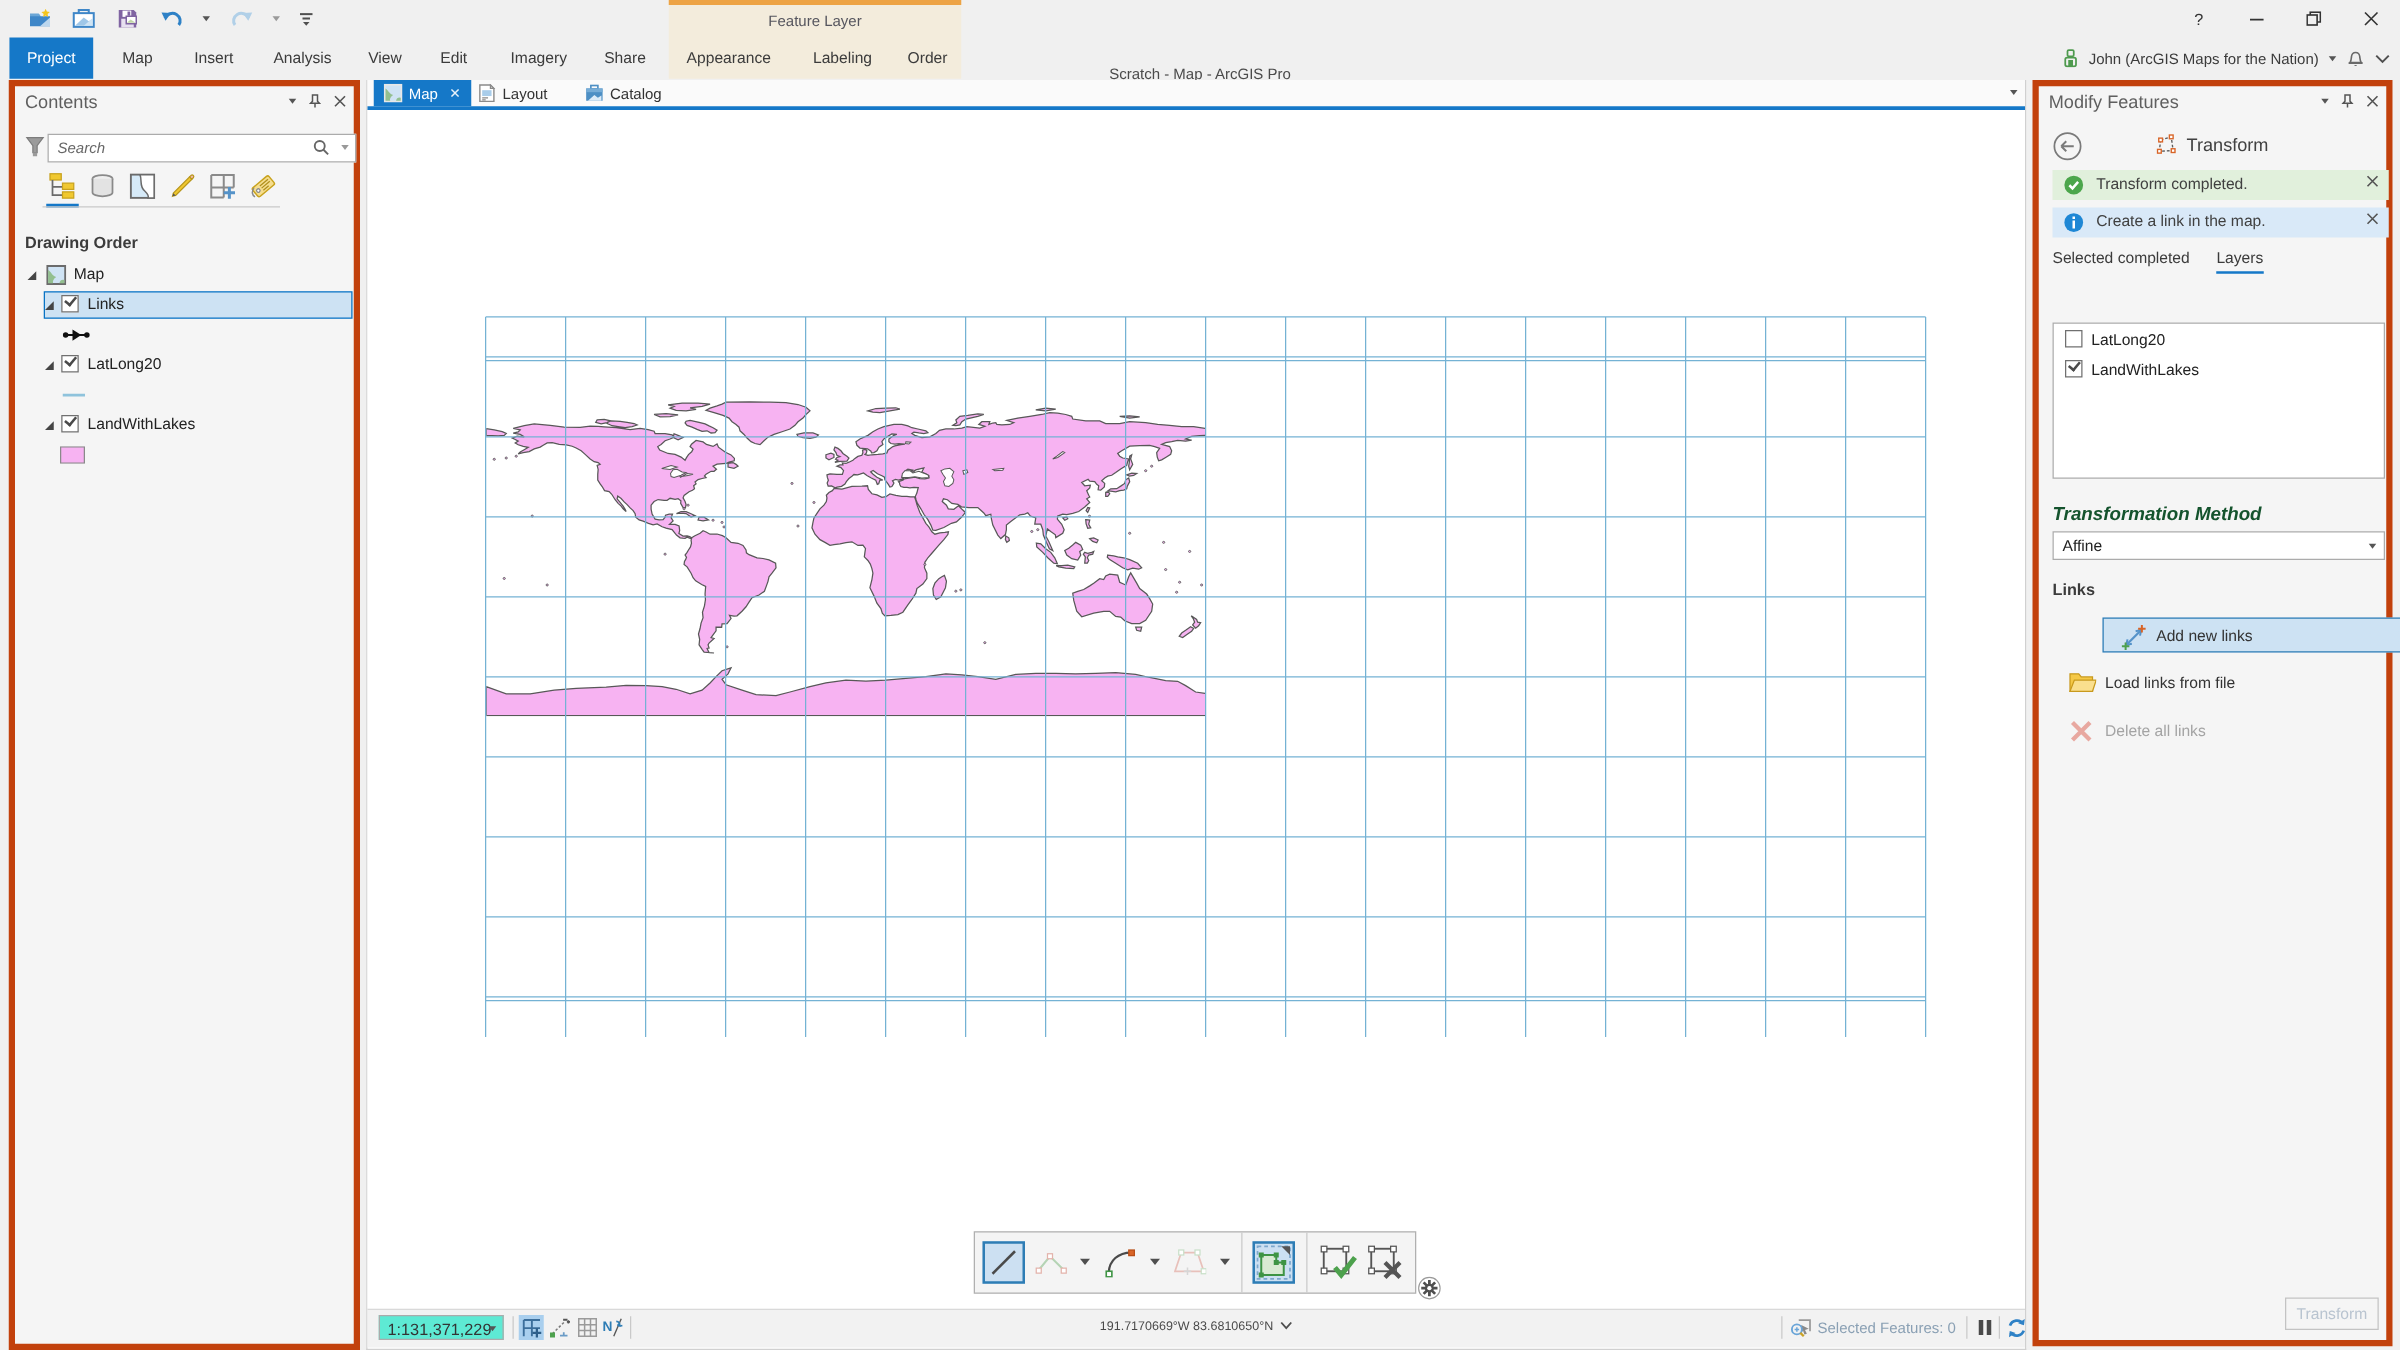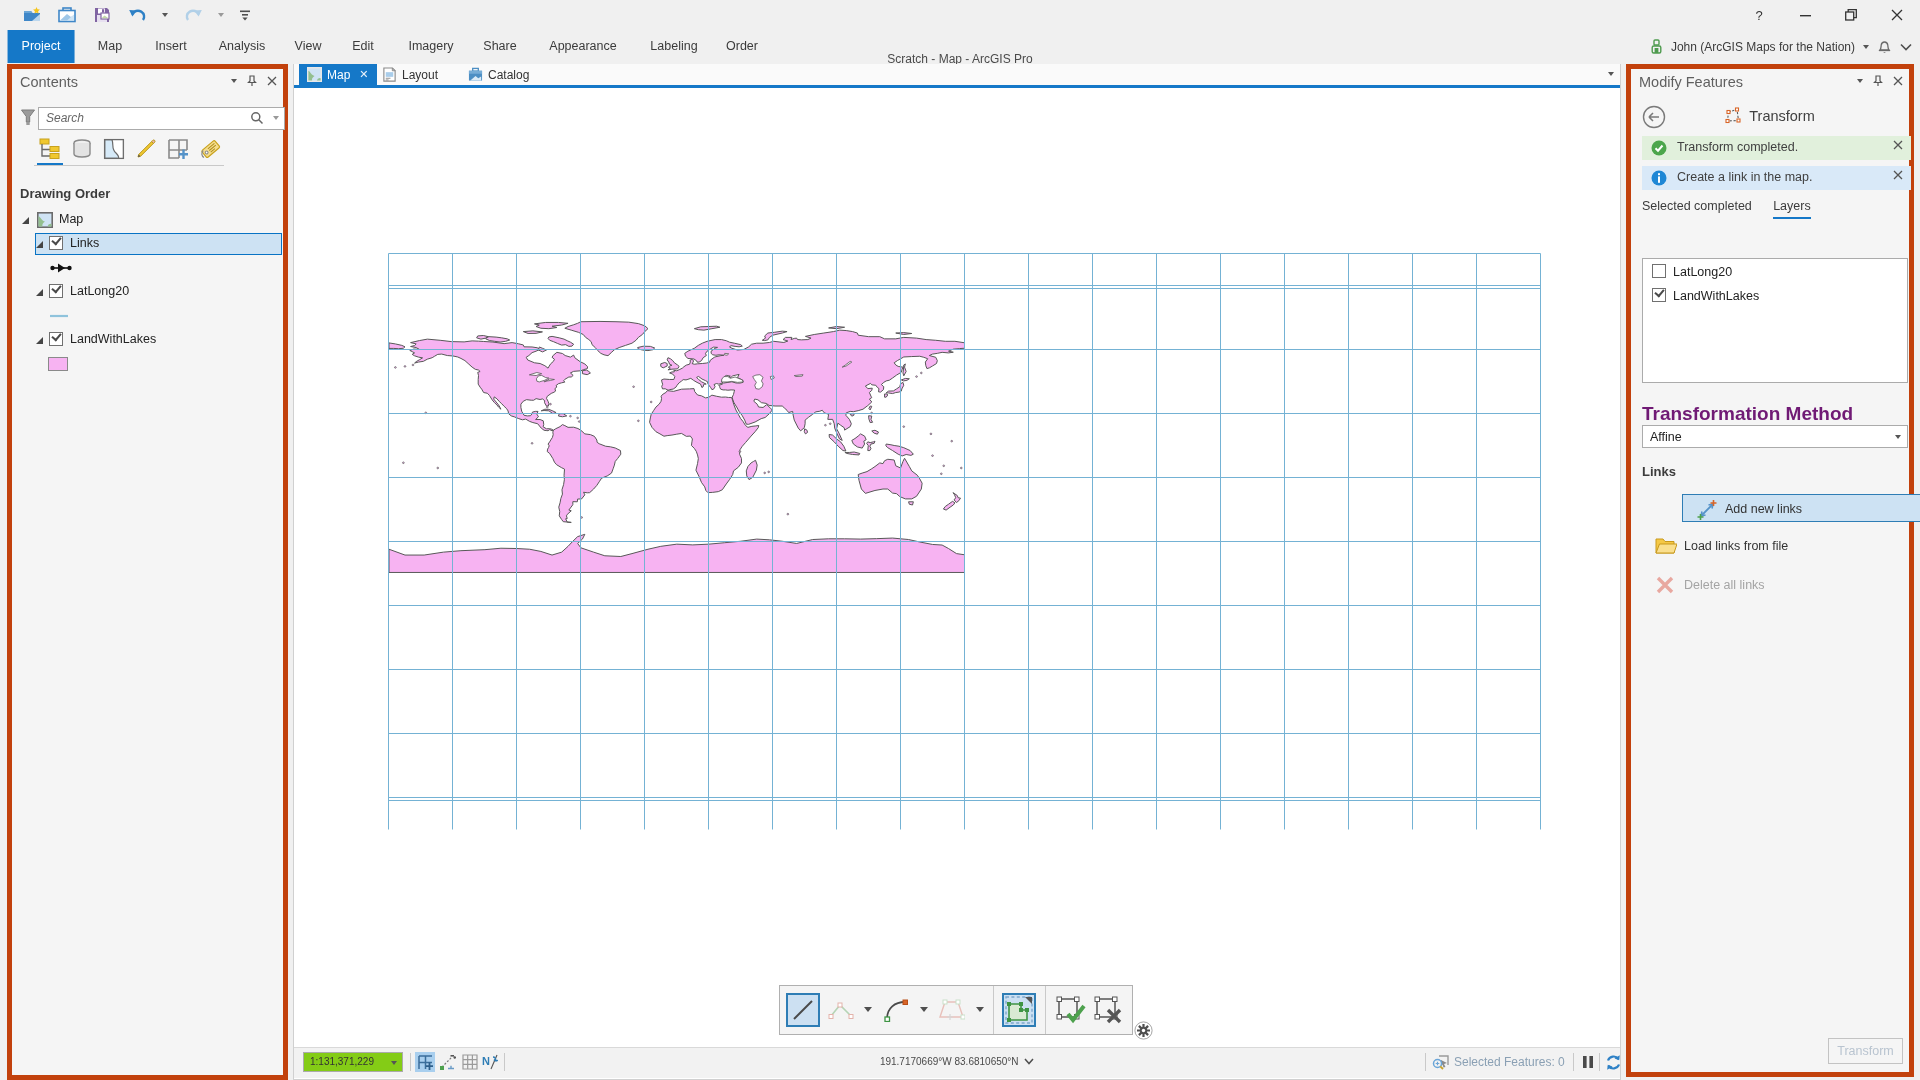--- a/index.html
+++ b/index.html
@@ -75,21 +75,21 @@
 
 #edit-toolbar { position:absolute; z-index:3; left:485px; top:897px; width:354px; height:50px; background:#f4f4f4; border:1px solid #b0b0b0; }
 .et-divider { position:absolute; top:0px; width:1px; height:48px; background:#c9c9c9; }
 .et-btn { position:absolute; top:7px; width:34px; height:34px; display:flex; align-items:center; justify-content:center; }
 .et-btn.sel { background:#cce0f2; border:2px solid #2e7db5; }
 .et-caret { position:absolute; top:21px; width:0; height:0; border-left:4px solid transparent; border-right:4px solid transparent; border-top:5px solid #4f4f4f; }
 #et-gear { position:absolute; z-index:4; left:840px; top:933px; }
 
 
 #map-statusbar { position:absolute; left:0; top:983px; width:1326px; height:31px; background:#f2f2f2; border-top:1px solid #d9d9d9; }
-#scale-combo { position:absolute; left:9px; top:4px; width:100px; height:20px; background:#84cc16; border:1px solid #ababab; font-size:10px; color:#333; }
+#scale-combo { position:absolute; left:9px; top:4px; width:100px; height:20px; background:#5eead4; border:1px solid #ababab; font-size:13px; color:#333; }
 #scale-combo .val { position:absolute; left:6px; top:3px; }
 #scale-combo .caret { position:absolute; right:5px; top:8px; }
 .sb-sep { position:absolute; top:5px; width:1px; height:18px; background:#c9c9c9; }
 .sb-icon { position:absolute; top:4px; width:20px; height:20px; display:flex; align-items:center; justify-content:center; }
 #sb-coords { position:absolute; left:0; top:0; width:100%; height:28px; text-align:center; line-height:28px; font-size:10px; color:#4a4a4a; pointer-events:none; }
 #sb-coords span { pointer-events:auto; }
 #sb-selected { position:absolute; left:1160px; top:0; height:28px; line-height:28px; font-size:12px; color:#8aa0b4; }
 
 
 #modify-pane { position:absolute; left:1626px; top:64px; width:288px; height:1013px; }
@@ -102,21 +102,21 @@
 .mp-msg .mclose { position:absolute; right:8px; top:4px; color:#666; font-size:11px; }
 #msg-success { top:67px; background:#e1f0dc; }
 #msg-info { top:97px; background:#d9e9f8; }
 #mp-tabs { position:absolute; left:11px; top:130px; height:24px; }
 .mp-tab { display:inline-block; margin-right:18px; font-size:12.5px; color:#3b3b3b; padding-bottom:4px; }
 .mp-tab.active { border-bottom:2.5px solid #1578c8; }
 #mp-listbox { position:absolute; left:11px; top:189px; width:266px; height:125px; background:#fff; border:1px solid #ababab; }
 .lb-row { position:relative; height:21px; margin-top:3px; }
 .lb-row .cb { position:absolute; left:9px; top:2px; }
 .lb-row .lbl { position:absolute; left:30px; top:3px; font-size:12.5px; color:#222; }
-#mp-method-label { position:absolute; left:11px; top:334px; font-size:19px; font-weight:bold; color:#701a75; }
+#mp-method-label { position:absolute; left:11px; top:334px; font-size:15px; font-weight:bold; color:#14532d;font-style:italic; }
 #mp-method-combo { position:absolute; left:11px; top:356px; width:266px; height:23px; background:#fff; border:1px solid #ababab; }
 #mp-method-combo .val { position:absolute; left:7px; top:4px; font-size:12.5px; color:#222; }
 #mp-method-combo .caret { position:absolute; right:6px; top:9px; }
 #mp-links-label { position:absolute; left:11px; top:395px; font-size:13px; font-weight:bold; color:#3c3c3c; }
 .mp-action { position:absolute; left:11px; width:266px; height:28px; }
 .mp-action .aicon { position:absolute; left:13px; top:4px; }
 .mp-action .albl { position:absolute; left:42px; top:7px; font-size:12.5px; color:#333; }
 #action-add { top:425px; background:#cde2f3; border:1px solid #2e7db5;margin-left:40px; }
 #action-load { top:463px; }
 #action-delete { top:502px; }
@@ -197,20 +197,24 @@
           </svg>
         </div>
       <div class="win-btn">
           <svg width="12" height="12" viewBox="0 0 12 12">
             <path d="M1 1 L11 11 M11 1 L1 11" stroke="#333" stroke-width="1.3"></path>
           </svg>
         </div>
     </div>
   </div>
 
+  <div id="contextual-strip">
+    <div class="top-edge"></div>
+    <div class="group-label">Feature Layer</div>
+  </div>
 
   <div id="ribbon-tabs">
     <div class="rtab active" style="left:41px">Project</div>
     <div class="rtab" style="left:110px">Map</div>
     <div class="rtab" style="left:171px">Insert</div>
     <div class="rtab" style="left:242px">Analysis</div>
     <div class="rtab" style="left:308px">View</div>
     <div class="rtab" style="left:363px">Edit</div>
     <div class="rtab" style="left:431px">Imagery</div>
     <div class="rtab" style="left:500px">Share</div>

